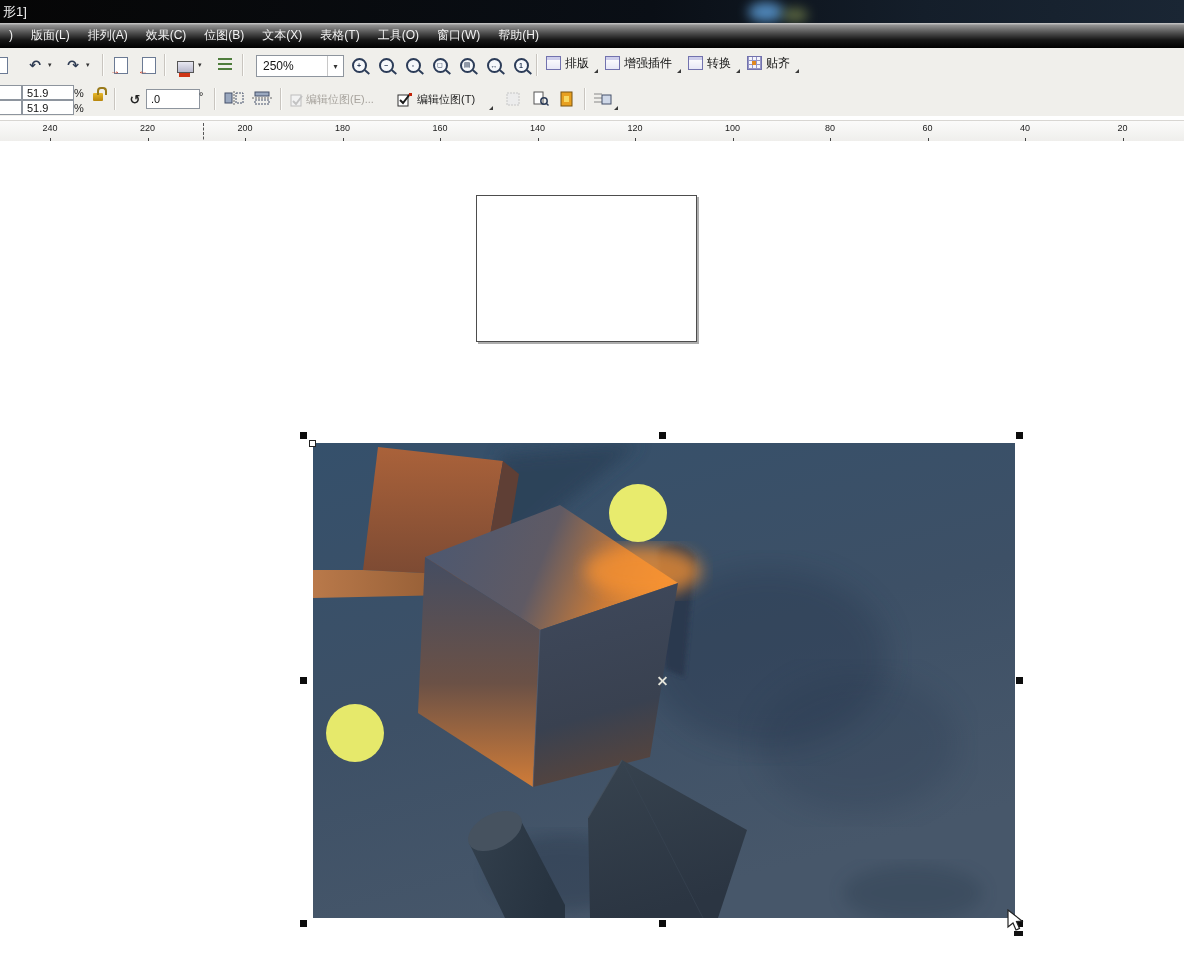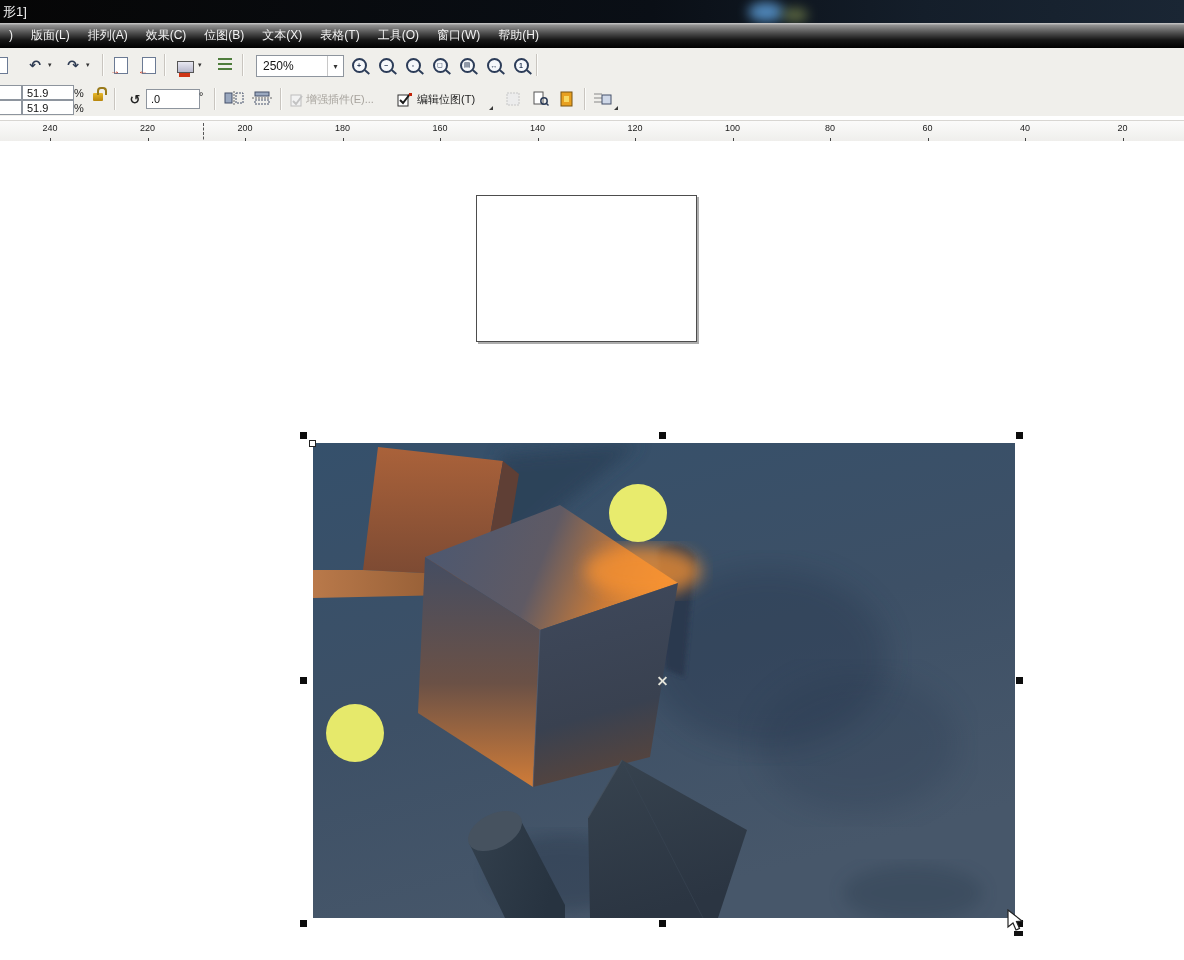--- a/index.html
+++ b/index.html
@@ -142,20 +142,42 @@
       <span class="slidersi"></span>
     </span>
   <span class="sep" style="left:242px;"></span>
 
   <div id="zoom-combo">
     <span class="val">250%</span>
     <span class="dd"></span>
   </div>
   <span></span>
   <span class="sep" style="left:536px;"></span>
+  <div id="toolbar-group-buttons">
+      <div class="tb-group-btn">
+        <span class="winicon"></span>
+        <span class="tb-label">排版</span>
+        <span class="corner-arrow"></span>
+      </div>
+      <div class="tb-group-btn">
+        <span class="winicon"></span>
+        <span class="tb-label">增强插件</span>
+        <span class="corner-arrow"></span>
+      </div>
+      <div class="tb-group-btn">
+        <span class="winicon"></span>
+        <span class="tb-label">转换</span>
+        <span class="corner-arrow"></span>
+      </div>
+      <div class="tb-group-btn">
+        <span class="winicon grid"></span>
+        <span class="tb-label">贴齐</span>
+        <span class="corner-arrow"></span>
+      </div>
+    </div>
 <span class="tbi" style="left: 350px;">
       <span class="mag">+</span>
     </span><span class="tbi" style="left: 377px;">
       <span class="mag">−</span>
     </span><span class="tbi" style="left: 404px;">
       <span class="mag">▫</span>
     </span><span class="tbi" style="left: 431px;">
       <span class="mag">◻</span>
     </span><span class="tbi" style="left: 458px;">
       <span class="mag">▤</span>
@@ -194,21 +216,21 @@
       </svg>
   </span>
   <span class="sep" style="left:280px;"></span>
 
   <span class="tbi" style="left:288px;">
     <svg width="15" height="15">
         <rect x="1" y="3" width="10" height="11" fill="#f2f2f2" stroke="#bdbdbd"></rect>
         <polyline points="3,9 6,12 12,4" fill="none" stroke="#c2c2c2" stroke-width="2"></polyline>
       </svg>
   </span>
-  <span class="plabel gray-label" style="left:306px;top:10px;">增强插件(E)...</span>
+  <span class="plabel gray-label" style="left:306px;top:10px;">编辑位图(E)...</span>
 
   <span class="tbi" style="left:396px;">
     <svg width="16" height="16">
         <rect x="1" y="4" width="10" height="11" fill="#fff" stroke="#333"></rect>
         <polyline points="3,9 6,12 13,3" fill="none" stroke="#1a1a1a" stroke-width="2"></polyline>
         <rect x="12" y="2" width="3" height="3" fill="#c22307"></rect>
       </svg>
   </span>
   <span class="plabel" style="left:417px;top:10px;">编辑位图(T)</span>
   <span class="corner-arrow" style="left:489px;bottom:6px;right:auto;position:absolute;"></span>

